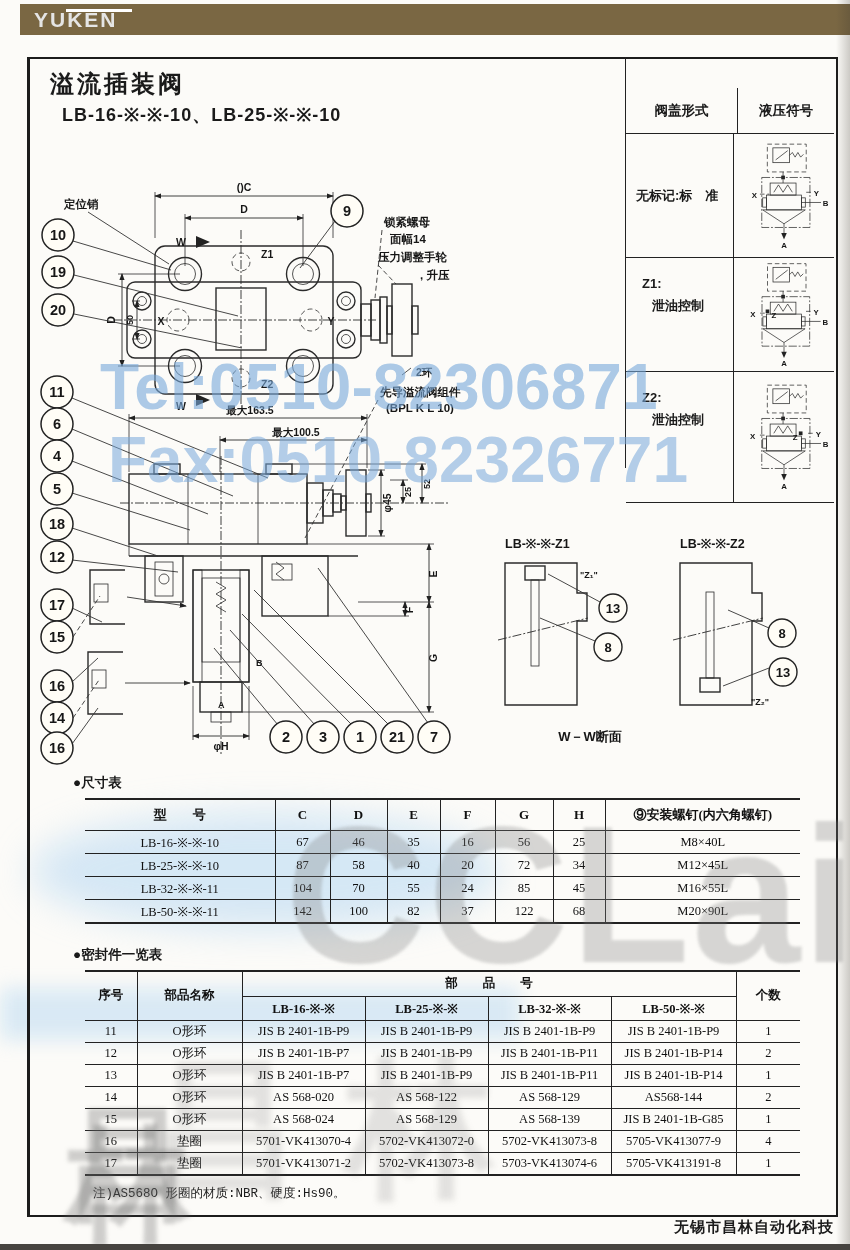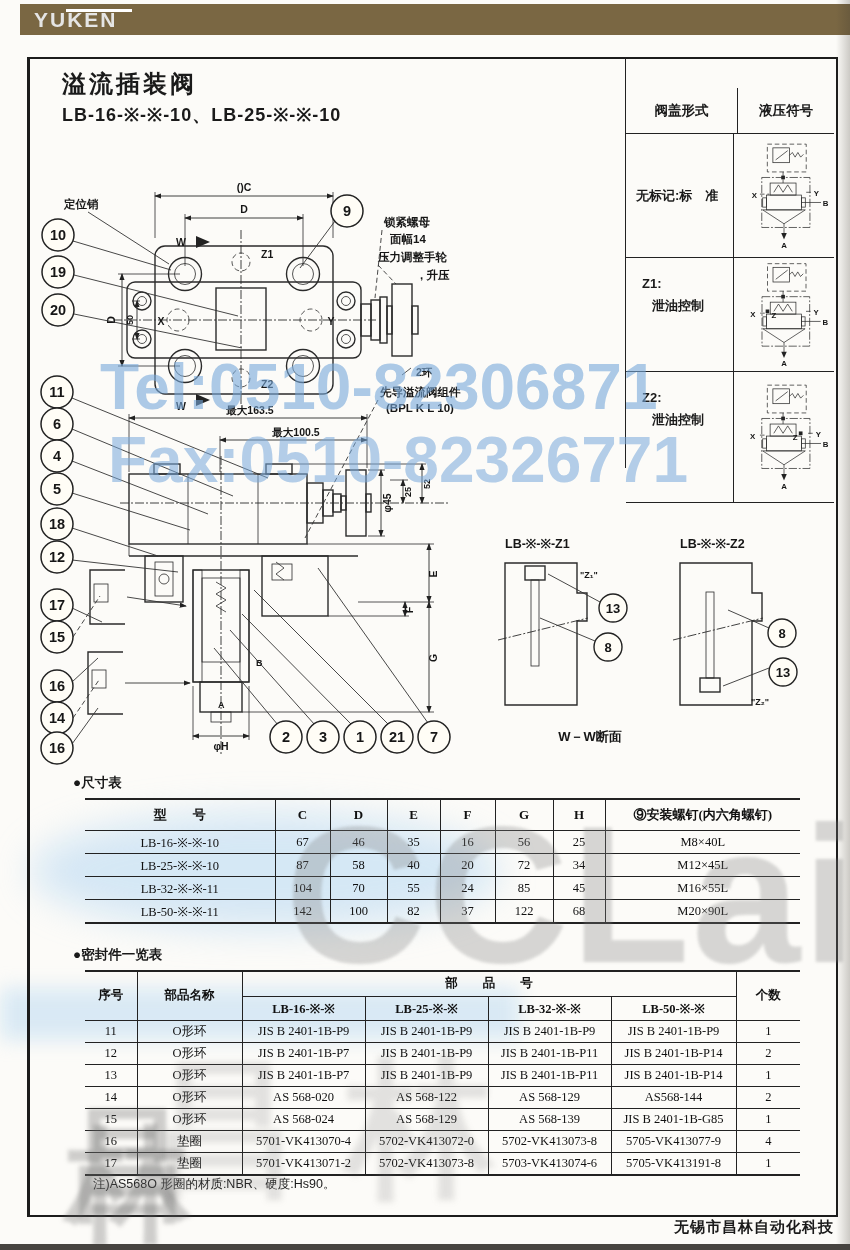--- a/index.html
+++ b/index.html
@@ -4,21 +4,21 @@
 <style>
   html,body{margin:0;padding:0;background:#e8e6e0;}
   .page{position:relative;width:850px;height:1250px;background:#fcfbf8;overflow:hidden;
         font-family:"Liberation Sans",sans-serif;color:#1a1a1a;}
   
   .brandbar{position:absolute;left:20px;top:4px;width:830px;height:31px;background:#7a6743;z-index:10;}
   .logo{position:absolute;left:14px;top:4px;color:#e5e5e5;font-weight:bold;font-size:21px;letter-spacing:2px;}
   .logo-over{position:absolute;left:46px;top:5px;width:66px;height:3px;background:#fff;}
   
   .frame{position:absolute;left:27px;top:57px;width:806px;height:1156px;border:2px solid #1c1c1c;border-left-width:3px;z-index:6;}
-  .doc-title{position:absolute;left:62px;top:68px;font-size:24px;font-weight:bold;letter-spacing:3px;z-index:10;}
+  .doc-title{position:absolute;left:50px;top:68px;font-size:24px;font-weight:bold;letter-spacing:3px;z-index:10;}
   .doc-models{position:absolute;left:62px;top:102px;font-size:18px;font-weight:bold;letter-spacing:1px;line-height:26px;z-index:10;}
   
   .cover{position:absolute;left:625px;top:57px;width:208px;height:411px;border-left:1.5px solid #222;z-index:10;background:transparent;}
   .cover .hdr{display:flex;height:45px;border-bottom:1.5px solid #222;margin-top:31px;}
   .cover .hdr div{display:flex;align-items:center;justify-content:center;font-size:13.5px;font-weight:bold;}
   .cover .c1{width:112px;border-right:1px solid #222;box-sizing:border-box;}
   .cover .c2{flex:1;}
   .cover .row{display:flex;border-bottom:1.2px solid #222;}
   .cover .row:last-child{border-bottom:1.5px solid #222;}
   .cover .rl{width:112px;border-right:1px solid #222;box-sizing:border-box;font-size:13px;font-weight:bold;}
@@ -56,21 +56,21 @@
   .dimtab thead th{border-bottom:1.8px solid #222;}
   .sealtab{width:715px;border-top:2px solid #222;border-bottom:2.5px solid #222;}
   .sealtab th,.sealtab td{border:1px solid #222;text-align:center;padding:0;}
   .sealtab th{font-size:12.5px;margin-top:35px;}
   .sealtab .h1{height:25px;}
   .sealtab .h2 th{height:23px;}
   .sealtab td{height:21px;}
   .sealtab th:first-child,.sealtab td:first-child{border-left:none;}
   .sealtab .noright{border-right:none;}
   .sealtab tbody tr td:last-child{border-right:none;}
-  .note{font-size:12.5px;margin:0 0 0 20px;font-family:Liberation Sans, sans-serif;}
+  .note{font-size:12.5px;margin:9px 0 0 20px;font-family:Liberation Mono, monospace;}
   .footer{position:absolute;right:16px;top:1218px;font-size:15px;font-weight:bold;letter-spacing:1px;z-index:10;}
   
   .blob1{position:absolute;left:30px;top:812px;width:470px;height:118px;background:rgba(160,205,240,0.42);
          border-radius:50%;filter:blur(18px);z-index:4;}
   .blob2{position:absolute;left:0px;top:988px;width:520px;height:52px;background:rgba(160,205,240,0.38);
          filter:blur(10px);z-index:4;}
   .wm{position:absolute;font-weight:bold;z-index:20;white-space:nowrap;}
   .wm-tel{left:100px;top:350px;font-size:64px;color:rgba(118,168,218,0.60);}
   .wm-fax{left:108px;top:423px;font-size:64px;color:rgba(118,168,218,0.55);}
   .wm-cclair{left:285px;top:782px;font-size:195px;color:rgba(125,125,125,0.30);z-index:12;

